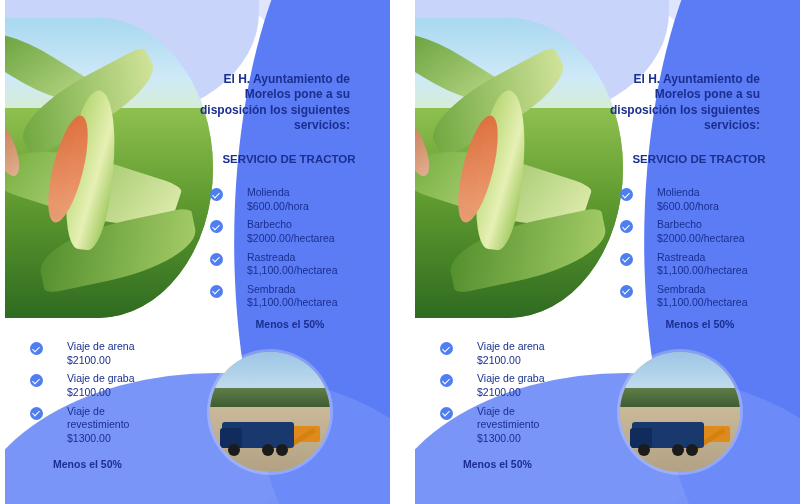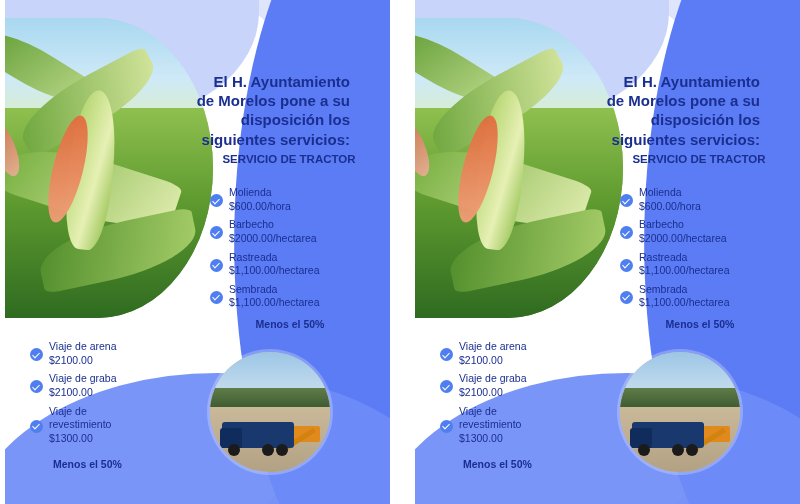--- a/index.html
+++ b/index.html
@@ -183,41 +183,41 @@
     transform: rotate(-32deg); transform-origin: right bottom;
   }
 
   
   .headline {
     position: absolute;
     text-align: right;
     color: #1a2f8f;
     font-weight: bold;
     line-height: 1.28;
-    font-size: 15px;
+    font-size: 12px;
   }
   .subhead {
     position: absolute;
     text-align: center;
     color: #1a2f8f;
     font-weight: bold;
     font-size: 11.5px;
     line-height: 1.25;
     margin-left: 9px;
   }
   .svc-list {
     position: absolute;
     color: #1a2f8f;
     font-size: 10.5px;
     line-height: 1.3;
   }
   .svc-item {
     display: flex;
-    align-items: center;
-    gap: 6px;
+    align-items: flex-start;
+    gap: 24px;
     margin-bottom: 5px;
   }
   .check {
     flex: 0 0 auto;
     width: 13px;
     height: 13px;
     border-radius: 50%;
     background: #4f7ef0;
     position: relative;
     margin-top: 2px;

